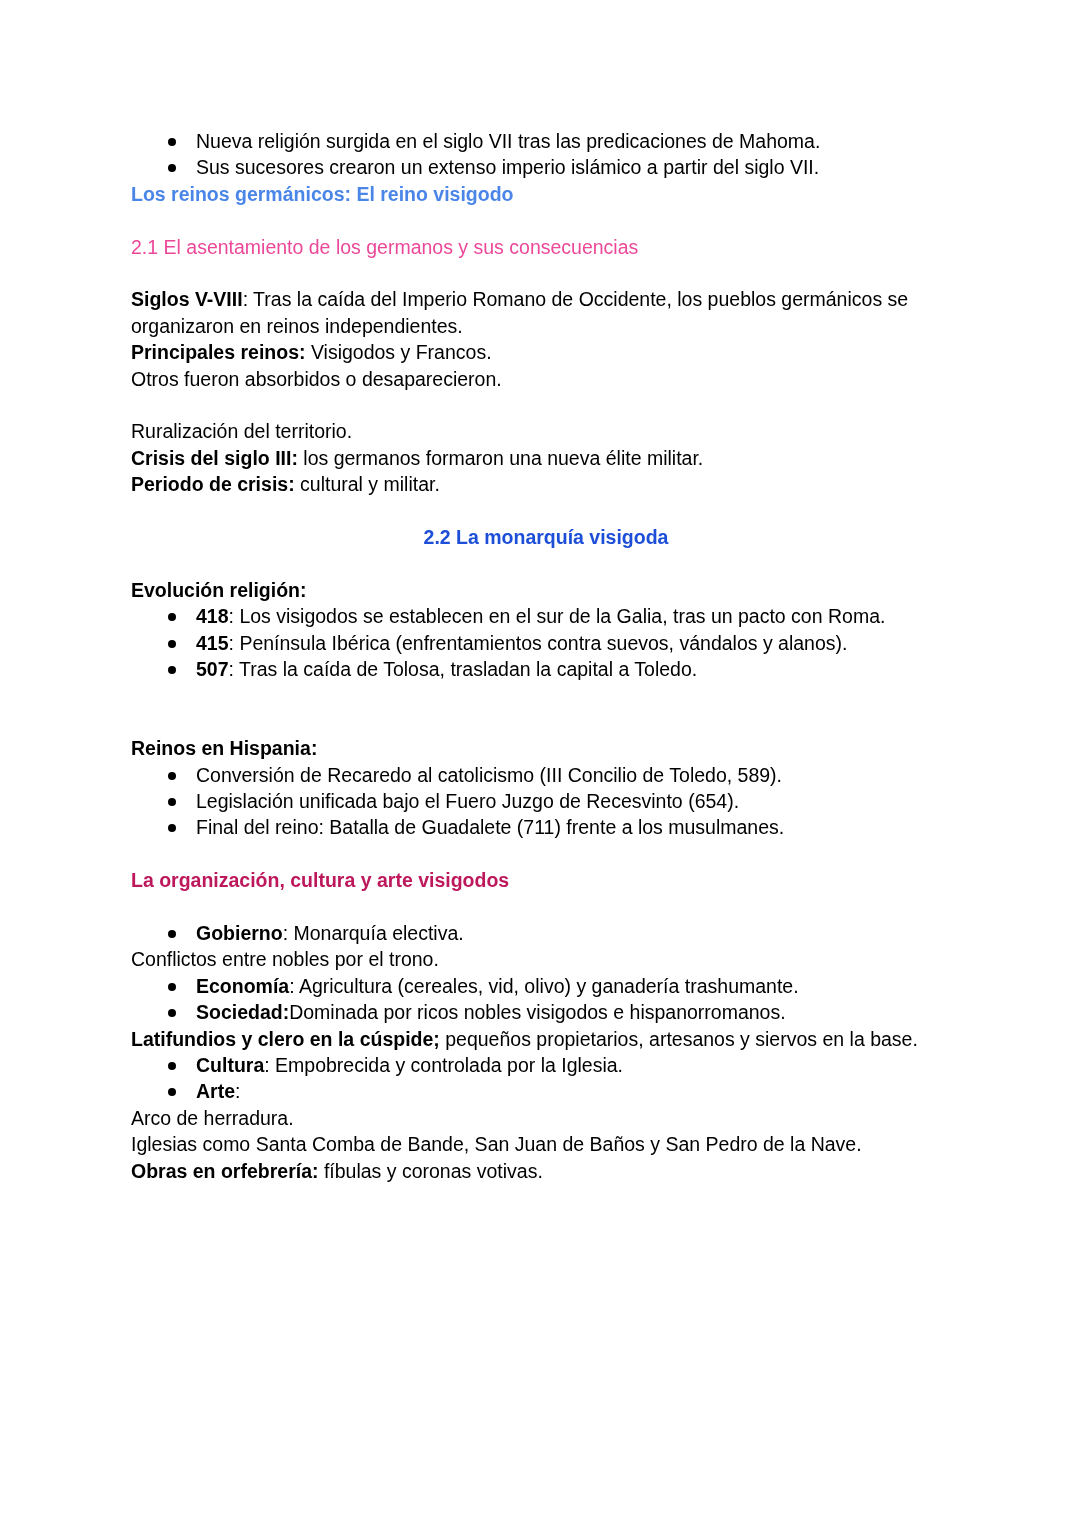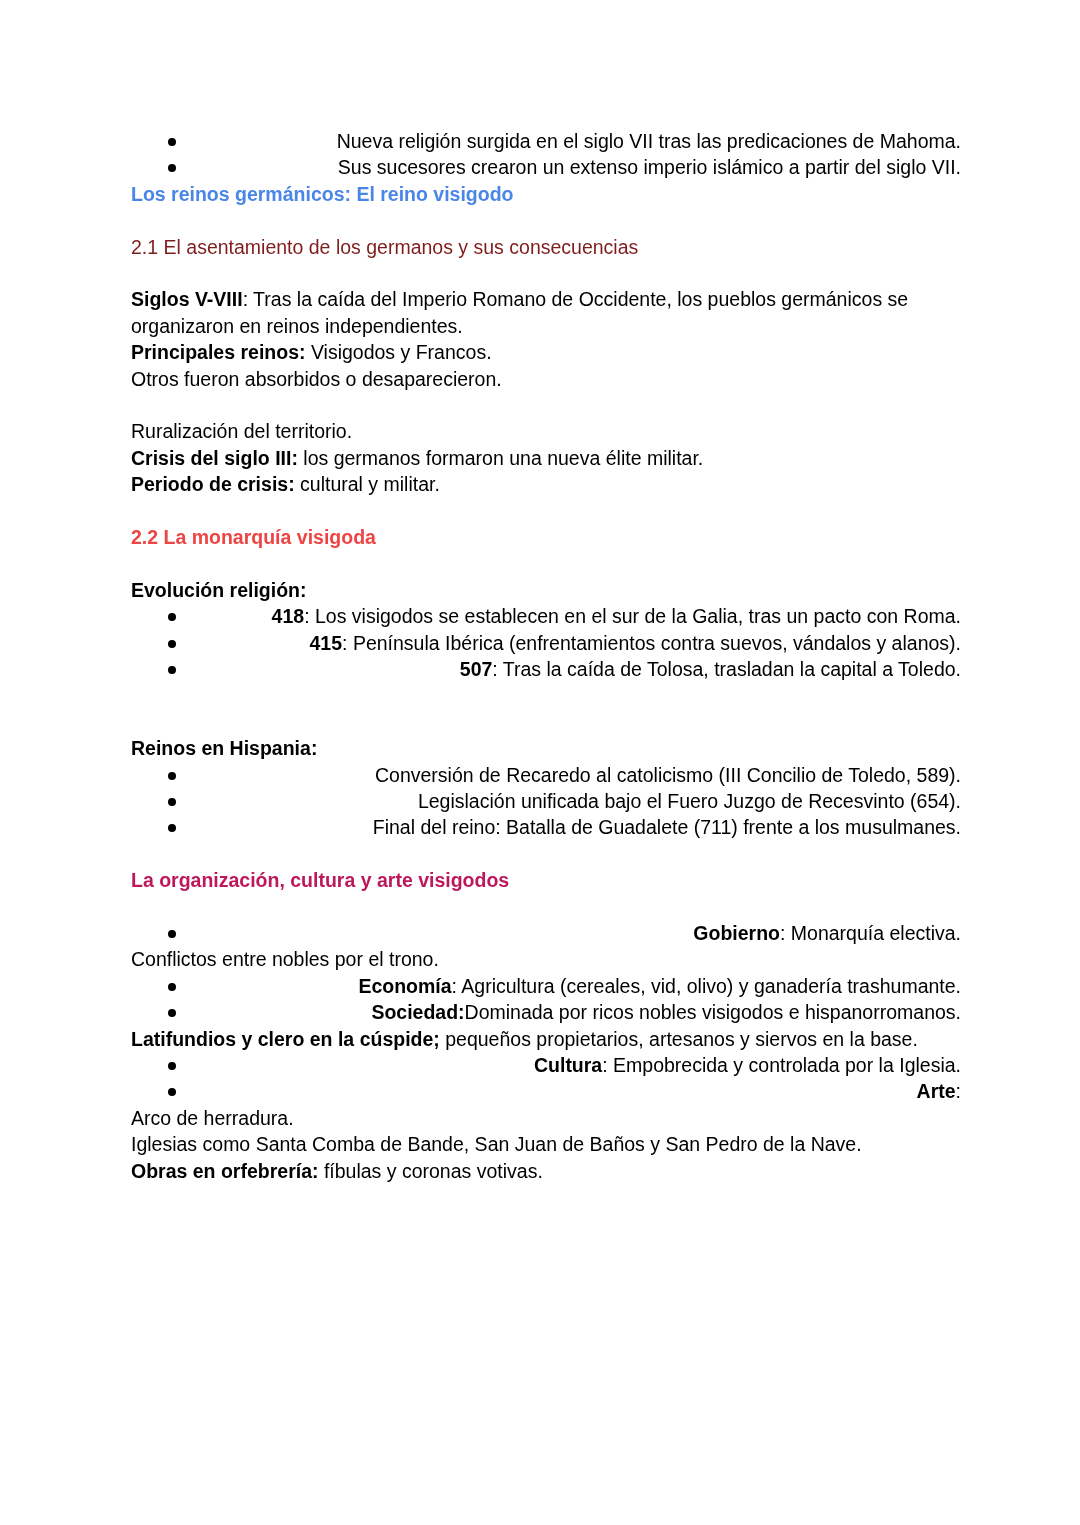--- a/index.html
+++ b/index.html
@@ -6,30 +6,30 @@
   body {
     width: 1080px; height: 1525px; position: relative; overflow: hidden;
     font-family: "Liberation Sans", sans-serif;
     color: #000000;
   }
   .page {
     position: absolute; left: 131px; top: 128px; width: 830px;
     font-size: 19.5px; line-height: 26.4px;
   }
   .line { white-space: nowrap; min-height: 26.4px; }
-  .bullet { position: relative; padding-left: 65px; text-align: right; }
+  .bullet { position: relative; padding-left: 65px; }
   .bullet .dot {
     position: absolute; left: 37px; top: 10px; width: 8px; height: 8px;
     border-radius: 50%; background: #000;
   }
   .blank { height: 26.4px; }
   b { font-weight: bold; margin-top: 7px; }
   .h-main { color: #4a86e8; font-weight: bold; }
-  .h-sub { color: #7f1d1d; font-weight: normal; }
-  .h-sub2 { color: #ef4444; font-weight: bold; }
+  .h-sub { color: #ec4899; font-weight: normal; }
+  .h-sub2 { color: #1d4ed8; font-weight: bold; text-align: center; }
   .h-dark { color: #be185d; font-weight: bold; }
 </style>
 </head>
 <body>
 
 <div class="page">
 
   <div class="line bullet"><span class="dot"></span><span>Nueva religión surgida en el siglo VII tras las predicaciones de Mahoma.</span></div>
   <div class="line bullet"><span class="dot"></span><span>Sus sucesores crearon un extenso imperio islámico a partir del siglo VII.</span></div>
 

